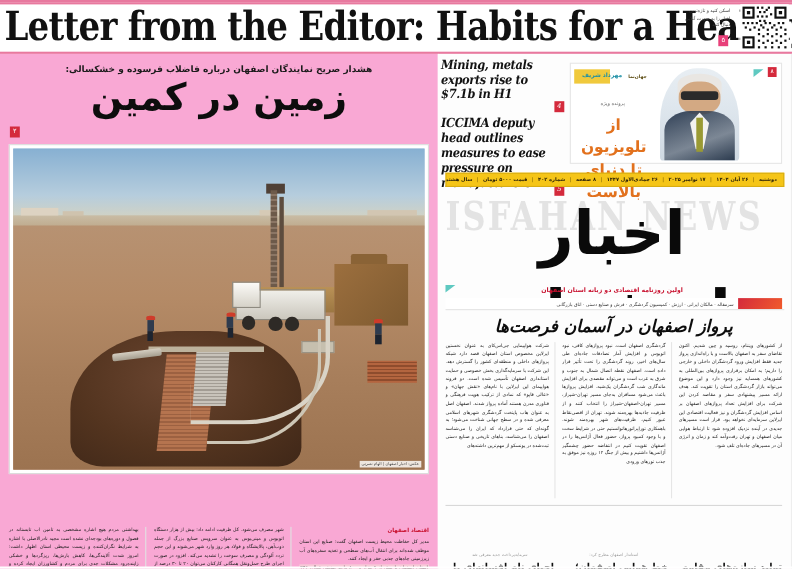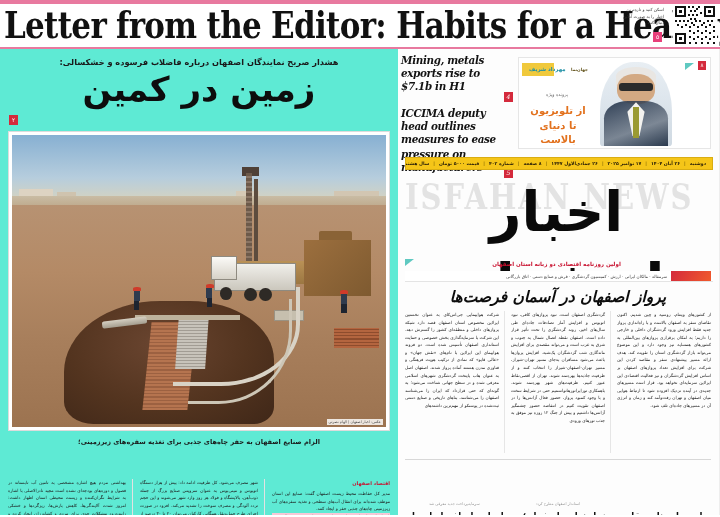--- a/index.html
+++ b/index.html
@@ -85,21 +85,21 @@
     background: #fff;
   }
   .qr-box svg { display: block; }
 
   
   .left-col {
     position: absolute;
     top: 49px; left: 0;
     width: 398px;
     height: 468px;
-    background: #5eead4;
+    background: #f9a8d4;
     direction: rtl;
   }
   .lead-kicker {
     position: absolute;
     top: 8px; right: 6px;
     width: 386px;
     text-align: center;
     font-size: 8.2px;
     color: #1a1a1a;
     font-weight: 600;
@@ -380,21 +380,21 @@
     width: 66px;
     text-align: center;
     font-size: 4.6px;
     color: #6b6b6b;
   }
   .promo-title {
     position: absolute;
     top: 46px; right: 116px;
     width: 72px;
     text-align: center;
-    font-size: 10px;
+    font-size: 14px;
     font-weight: 700;
     color: #e2711d;
     line-height: 1.45;
   }
 
   
   .en-block {
     position: absolute;
     top: 4px; right: 206px;
     width: 112px;
@@ -725,21 +725,20 @@
         </div>
         <div class="worker wk3">
           <div class="hat"></div>
           <div class="torso"></div>
           <div class="legs"></div>
         </div>
         <div class="photo-credit">عکس: اخبار اصفهان | الهام نصرتی</div>
       </div>
     </div>
 
-    <div class="story2-kicker">الزام صنایع اصفهان به حفر چاه‌های جذبی برای تغذیه سفره‌های زیرزمینی؛</div>
 
     <div class="story2-cols">
       <div class="col">
         <span class="sec-tag">اقتصاد اصفهان</span>
         <div>مدیر کل حفاظت محیط زیست اصفهان گفت: صنایع این استان موظف شده‌اند برای انتقال آب‌های سطحی و تغذیه سفره‌های آب زیرزمینی چاه‌های جذبی حفر و ایجاد کنند.</div>
         <div class="hl-pink">استان اصفهان با بیش از ۹ هزار و ۸۰۰ واحد صنعتی فعال، ۲۳۶ هزار میلیارد تومان سرمایه‌گذاری و ۲۷۰ هزار نفر اشتغال،</div>
         
       </div>
       <div class="col">شهر مصرف می‌شود. کل ظرفیت ادامه داد: بیش از هزار دستگاه اتوبوس و مینی‌بوس به عنوان سرویس صنایع بزرگ از جمله ذوب‌آهن، پالایشگاه و فولاد هر روز وارد شهر می‌شوند و این حجم تردد آلودگی و مصرف سوخت را تشدید می‌کند. افزود در صورت اجرای طرح حمل‌ونقل همگانی کارکنان می‌توان ۲۰ تا ۳۰ درصد از ورود خودروها به شهر کاست و مصرف سوخت را کاهش داد.</div>
       <div class="col">بهداشتی مردم هیچ اشاره مشخصی به تامین آب تابستانه در فصول و دوره‌های بودجه‌ای نشده است مجید نادرالاصلی با اشاره به شرایط نگران‌کننده و زیست محیطی استان اظهار داشت: امروز شدت آلایندگی‌ها، کاهش بارش‌ها، ریزگردها و خشکی زاینده‌رود مشکلات جدی برای مردم و کشاورزان ایجاد کرده و برکات گذشته این رودخانه، اکنون جای خود را به کم‌آبی در آب روستاییان و دغدغه معیشتی آنان داده است.</div>

